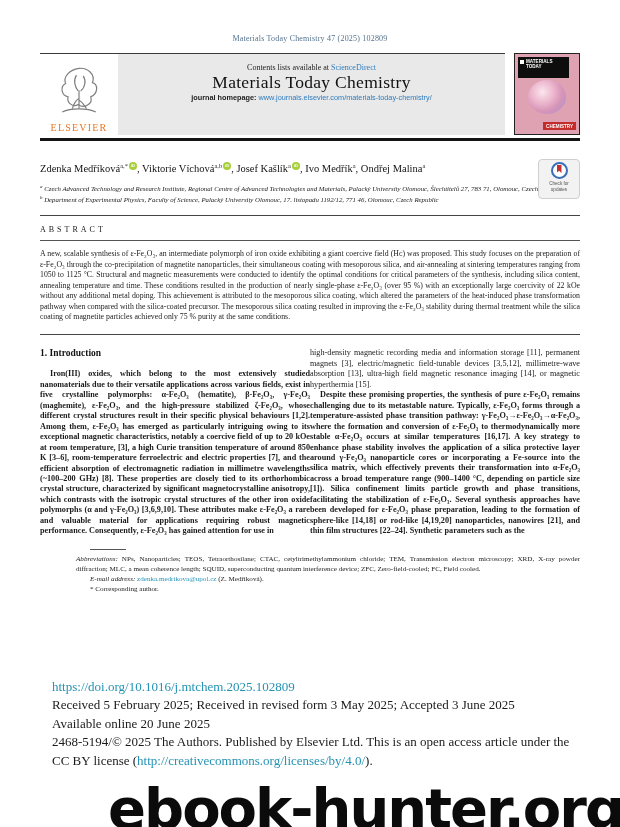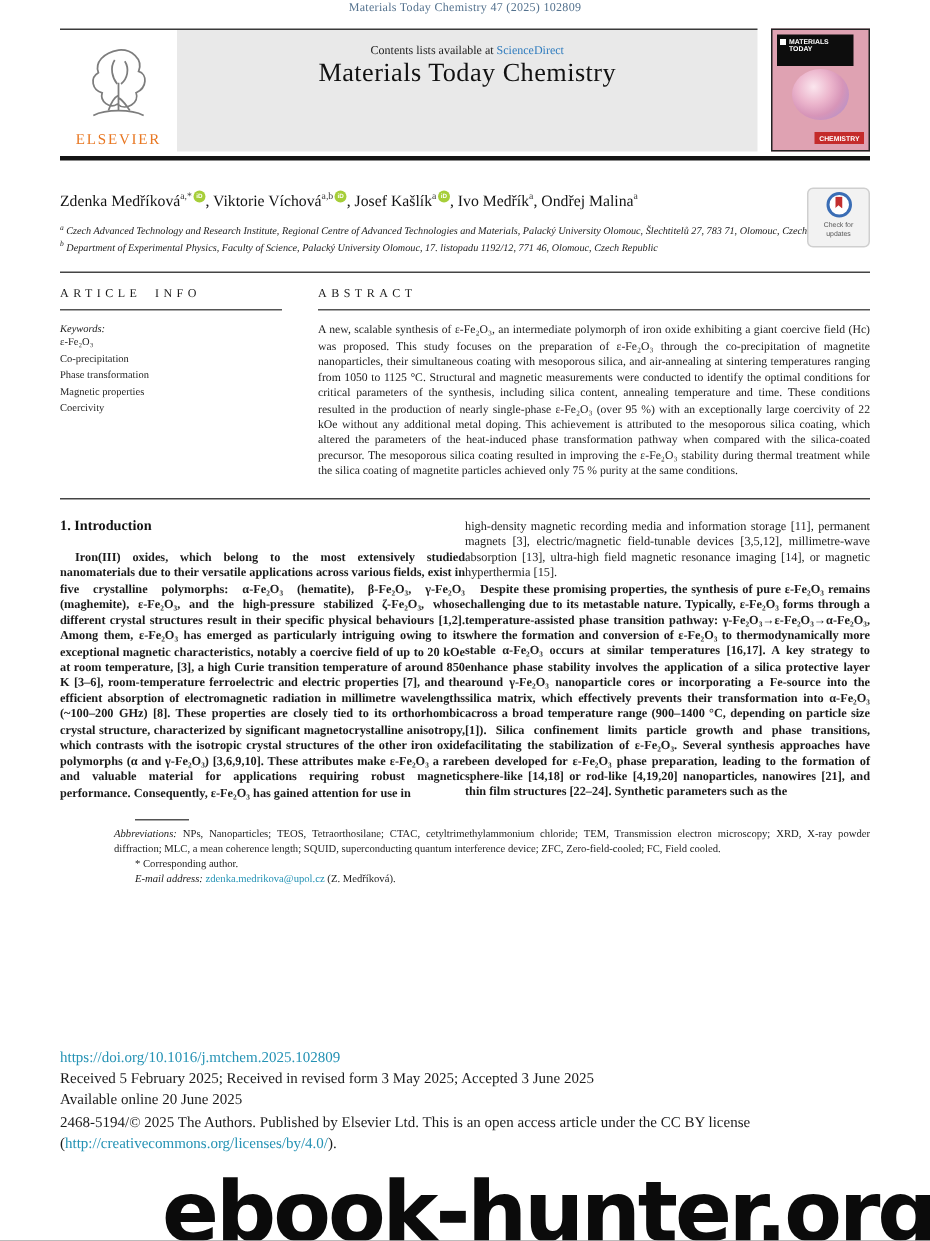--- a/index.html
+++ b/index.html
@@ -4,21 +4,21 @@
 <style>
   * { margin:0; padding:0; box-sizing:border-box; }
   html,body { background:#888; }
   .page {
     position:relative; width:620px; height:827px; margin:0 auto;
     background:#ffffff; overflow:hidden;
     font-family:"Liberation Serif", serif; color:#1c1c1c;
     padding:0 40px;
   }
   
-  .citation-line { text-align:center; font-size:8px; color:#54728e; letter-spacing:.2px; }
+  .citation-line { padding-top:34px; text-align:center; font-size:8px; color:#54728e; letter-spacing:.2px; }
 
   
   .header-wrap { display:flex; margin-top:10px; align-items:stretch; }
   .header-left { flex:1; border-top:1.5px solid #3a3a3a; display:flex; }
   .logo-col { width:78px; background:#fff; display:flex; flex-direction:column; align-items:center; justify-content:flex-end; padding:4px 2px 2px; }
   .elsevier-text { font-size:10px; color:#e87722; letter-spacing:1.2px; margin-top:1px; font-family:"Liberation Serif", serif; }
   .journal-box { flex:1; background:#e9e9e9; display:flex; flex-direction:column; align-items:center; padding:9px 6px 8px; }
   .contents-line { font-size:8px; color:#222; }
   .contents-line .sd-link { color:#2f7cbe; }
   .journal-title { font-size:17.5px; color:#111; letter-spacing:.3px; }
@@ -70,21 +70,21 @@
   
   .footnote { margin-top:12px;margin-left:36px; }
   .fn-rule { border:none; border-top:.8px solid #555; width:36px; margin:0 0 4px 14px; }
   .fn-text { font-size:7.1px; line-height:1.42; text-align:justify; color:#1b1b1b; }
   .fn-text .fn-lead { font-style:italic; }
   .fn-line { font-size:7.1px; line-height:1.42; color:#1b1b1b; padding-left:14px; }
   .fn-line .em { font-style:italic; }
   .teal-link { color:#2492b4; text-decoration:none; cursor:pointer; }
 
   
-  .footer { position:absolute; left:40px; right:40px; bottom:57px; font-size:10px; line-height:1.42; color:#1b1b1b; }
+  .footer { position:absolute; left:52px; right:40px; bottom:57px; font-size:13px; line-height:1.42; color:#1b1b1b; }
 
   
   .watermark { position:absolute; right:-3px; bottom:-10px; font-family:"DejaVu Sans", sans-serif; font-weight:bold; font-size:56px; letter-spacing:-2px; color:#0b0b0b; line-height:1; white-space:nowrap; }
 </style>
 </head>
 <body>
 
 <div class="page">
 
   <div class="citation-line">Materials Today Chemistry 47 (2025) 102809</div>
@@ -102,20 +102,23 @@
             </g>
           </svg>
         </span>
         <span class="elsevier-text">ELSEVIER</span>
       </div>
       <div class="journal-box">
         <div class="contents-line">
           <span>Contents lists available at </span><span class="sd-link">ScienceDirect</span>
         </div>
         <div class="journal-title">Materials Today Chemistry</div>
+        <div class="homepage-line">
+          <span>journal homepage: </span><span class="hp-link">www.journals.elsevier.com/materials-today-chemistry/</span>
+        </div>
       </div>
     </div>
     <div class="cover-col">
       <div class="cover-band">MATERIALS TODAY</div>
       <div class="cover-sphere"></div>
       <div class="cover-label">CHEMISTRY</div>
     </div>
   </div>
   <div class="thick-rule"></div>
 
@@ -136,30 +139,20 @@
   </div>
 
   <div class="affiliations">
     <div><sup>a</sup><span> Czech Advanced Technology and Research Institute, Regional Centre of Advanced Technologies and Materials, Palacký University Olomouc, Šlechtitelů 27, 783 71, Olomouc, Czech Republic</span></div>
     <div><sup>b</sup><span> Department of Experimental Physics, Faculty of Science, Palacký University Olomouc, 17. listopadu 1192/12, 771 46, Olomouc, Czech Republic</span></div>
   </div>
 
   <hr class="hr-thin">
 
   <div class="info-abs">
-    <div class="info-col">
-      <div class="sec-heading">ARTICLE INFO</div>
-      <hr class="head-rule">
-      <div class="kw-label">Keywords:</div>
-      <div class="kw-item">ε-Fe₂O₃</div>
-      <div class="kw-item">Co-precipitation</div>
-      <div class="kw-item">Phase transformation</div>
-      <div class="kw-item">Magnetic properties</div>
-      <div class="kw-item">Coercivity</div>
-    </div>
     <div class="abs-col">
       <div class="sec-heading">ABSTRACT</div>
       <hr class="head-rule">
       <div class="abstract-text">A new, scalable synthesis of ε-Fe₂O₃, an intermediate polymorph of iron oxide exhibiting a giant coercive field (Hc) was proposed. This study focuses on the preparation of ε-Fe₂O₃ through the co-precipitation of magnetite nanoparticles, their simultaneous coating with mesoporous silica, and air-annealing at sintering temperatures ranging from 1050 to 1125 °C. Structural and magnetic measurements were conducted to identify the optimal conditions for critical parameters of the synthesis, including silica content, annealing temperature and time. These conditions resulted in the production of nearly single-phase ε-Fe₂O₃ (over 95 %) with an exceptionally large coercivity of 22 kOe without any additional metal doping. This achievement is attributed to the mesoporous silica coating, which altered the parameters of the heat-induced phase transformation pathway when compared with the silica-coated precursor. The mesoporous silica coating resulted in improving the ε-Fe₂O₃ stability during thermal treatment while the silica coating of magnetite particles achieved only 75 % purity at the same conditions.</div>
     </div>
   </div>
 
   <hr class="hr-thin" style="margin-top:2px;">
 
   <div class="body-cols">
@@ -171,24 +164,24 @@
       <p class="body-p">high-density magnetic recording media and information storage [11], permanent magnets [3], electric/magnetic field-tunable devices [3,5,12], millimetre-wave absorption [13], ultra-high field magnetic resonance imaging [14], or magnetic hyperthermia [15].</p>
       <p class="body-p indent">Despite these promising properties, the synthesis of pure ε-Fe₂O₃ remains challenging due to its metastable nature. Typically, ε-Fe₂O₃ forms through a temperature-assisted phase transition pathway: γ-Fe₂O₃→ε-Fe₂O₃→α-Fe₂O₃, where the formation and conversion of ε-Fe₂O₃ to thermodynamically more stable α-Fe₂O₃ occurs at similar temperatures [16,17]. A key strategy to enhance phase stability involves the application of a silica protective layer around γ-Fe₂O₃ nanoparticle cores or incorporating a Fe-source into the silica matrix, which effectively prevents their transformation into α-Fe₂O₃ across a broad temperature range (900–1400 °C, depending on particle size [1]). Silica confinement limits particle growth and phase transitions, facilitating the stabilization of ε-Fe₂O₃. Several synthesis approaches have been developed for ε-Fe₂O₃ phase preparation, leading to the formation of sphere-like [14,18] or rod-like [4,19,20] nanoparticles, nanowires [21], and thin film structures [22–24]. Synthetic parameters such as the</p>
     </div>
   </div>
 
   <div class="footnote">
     <hr class="fn-rule">
     <div class="fn-text">
       <span class="fn-lead">Abbreviations:</span><span> NPs, Nanoparticles; TEOS, Tetraorthosilane; CTAC, cetyltrimethylammonium chloride; TEM, Transmission electron microscopy; XRD, X-ray powder diffraction; MLC, a mean coherence length; SQUID, superconducting quantum interference device; ZFC, Zero-field-cooled; FC, Field cooled.</span>
     </div>
-    <div class="fn-line">* Corresponding author.</div>
     <div class="fn-line">
       <span class="em">E-mail address: </span><span class="teal-link">zdenka.medrikova@upol.cz</span><span> (Z. Medříková).</span>
     </div>
+    <div class="fn-line">* Corresponding author.</div>
   </div>
 
   <div class="footer">
     <div><span class="teal-link">https://doi.org/10.1016/j.mtchem.2025.102809</span></div>
     <div>Received 5 February 2025; Received in revised form 3 May 2025; Accepted 3 June 2025</div>
     <div>Available online 20 June 2025</div>
     <div>
       <span>2468-5194/© 2025 The Authors. Published by Elsevier Ltd. This is an open access article under the CC BY license (</span><span class="teal-link">http://creativecommons.org/licenses/by/4.0/</span><span>).</span>
     </div>
   </div>

